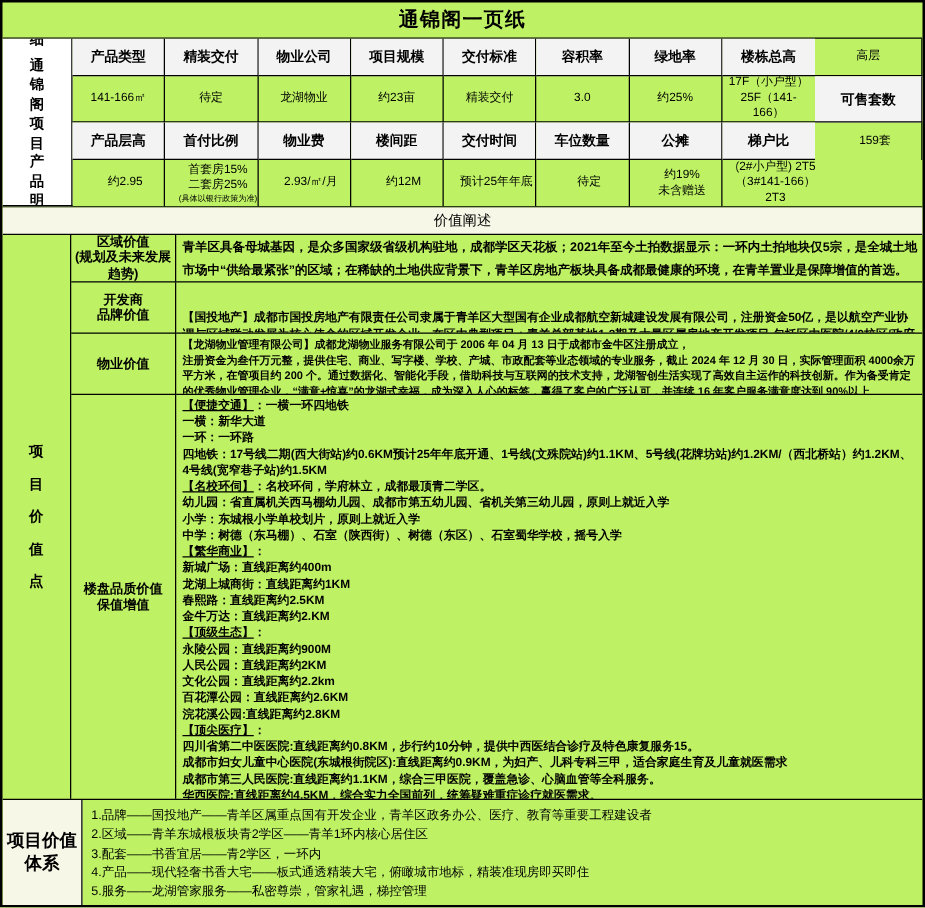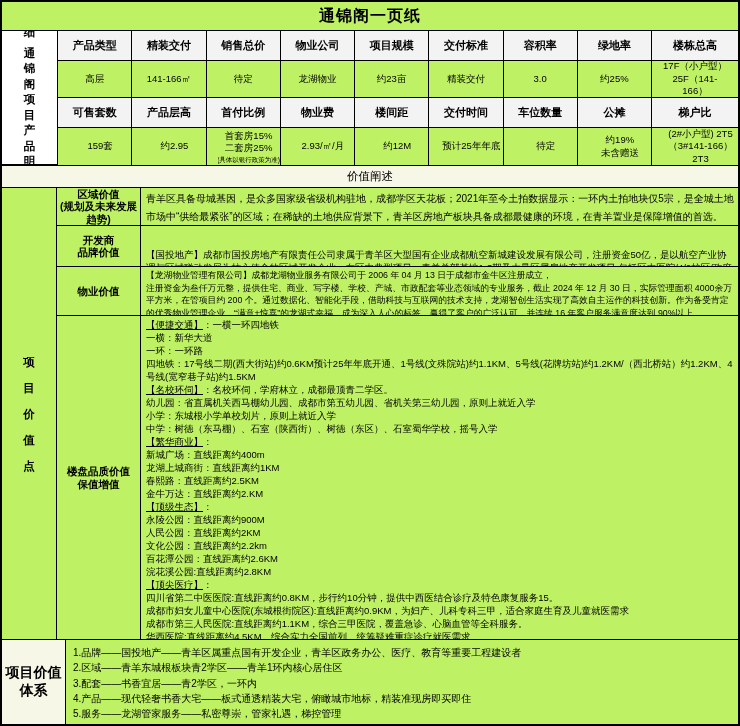--- a/index.html
+++ b/index.html
@@ -29,21 +29,21 @@
   
   .band { height:22px; background:#F7F7E7; border-bottom:1px solid #000; display:flex; align-items:center; justify-content:center;
           font-weight:normal; font-size:11.5px; }
 
   
   .vsection { display:grid; grid-template-columns:55px 84px 1fr; grid-template-rows:38px 41px 49px 323px; border-bottom:1px solid #000; }
   .vp-col { grid-row:1/5; border-right:1px solid #000; display:flex; align-items:center; justify-content:center; }
   .vp-col .vtext { line-height:26px; }
   .vlabel { border-right:1px solid #000; border-bottom:1px solid #000; display:flex; align-items:center; justify-content:center;
             text-align:center; font-weight:bold; font-size:10.5px; line-height:12.5px; white-space:pre-line; padding:0 3px; overflow:hidden; }
-  .vcontent { border-bottom:1px solid #000; padding:2px 4px 0 5px; font-weight:normal; overflow:hidden; }
+  .vcontent { border-bottom:1px solid #000; padding:2px 4px 0 5px; font-weight:bold; overflow:hidden; }
   .vsection .lastrow { border-bottom:none; }
   .r1 { font-size:10px;  line-height:17.5px; }
   .r2 { font-size:9.5px; line-height:13px;margin-top:20px; }
   .r3 { font-size:8.8px; line-height:12.5px; }
   .r4 { font-size:9.5px; line-height:13px; }
   .hl .uh { text-decoration:underline;margin-top:46px; }
 
   
   .bottom { flex:1; display:flex; overflow:hidden; }
   .bl { width:64px; background:#F7F7E7; border-right:1px solid #000; display:flex; align-items:center; justify-content:center;
@@ -58,21 +58,20 @@
   <div class="title-row">通锦阁一页纸</div>
 
   <div class="ptable">
     <div class="cell side-product">
       <span class="vtext">细</span>
       <span class="vtext">通锦阁项目产品明</span>
     </div>
 
     <div class="cell hdr">产品类型</div>
     <div class="cell hdr">精装交付</div>
-    <div class="cell hdr">销售总价</div>
     <div class="cell hdr">物业公司</div>
     <div class="cell hdr">项目规模</div>
     <div class="cell hdr">交付标准</div>
     <div class="cell hdr">容积率</div>
     <div class="cell hdr">绿地率</div>
     <div class="cell hdr lastcol">楼栋总高</div>
 
     <div class="cell val">高层</div>
     <div class="cell val">141-166㎡</div>
     <div class="cell val">待定</div>

